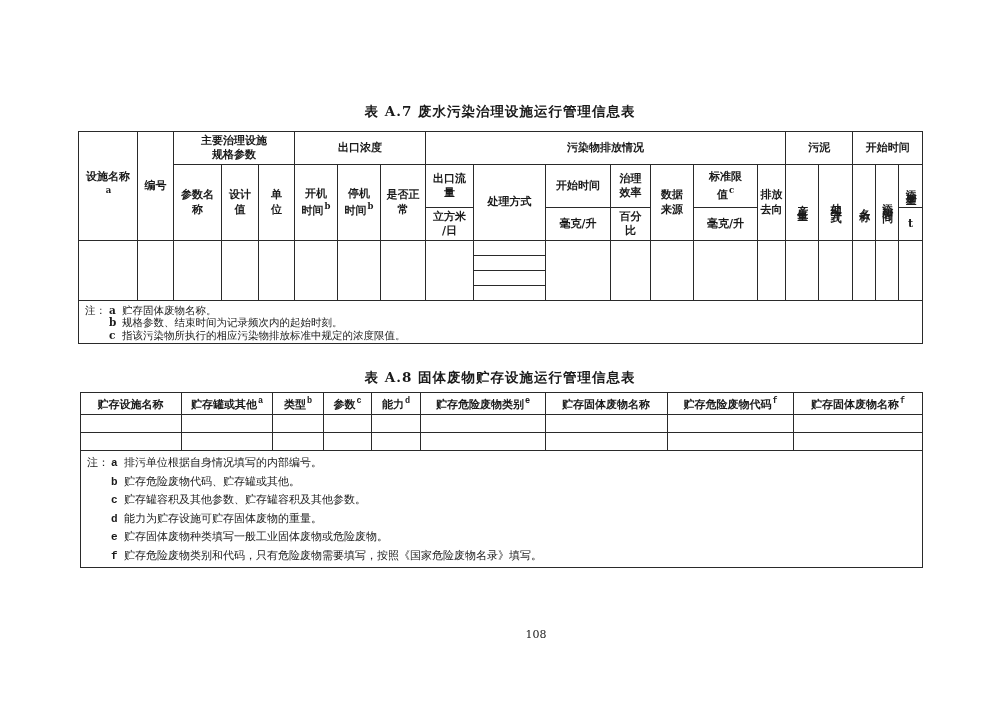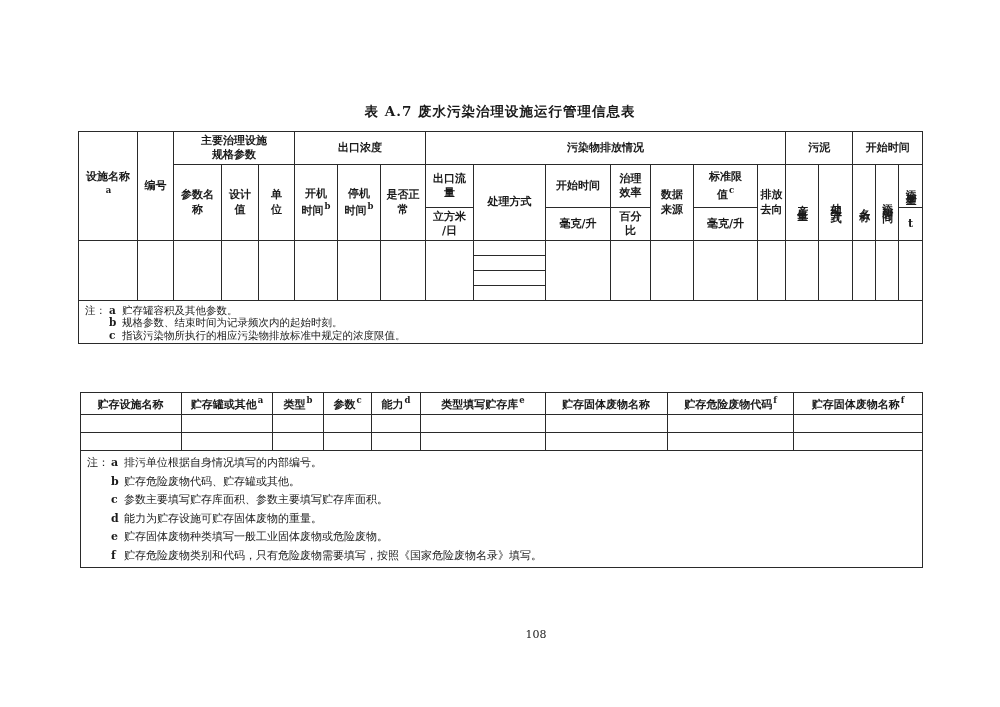--- a/index.html
+++ b/index.html
@@ -10,21 +10,21 @@
     overflow: hidden;
   }
   .title {
     position: absolute; left: 0; width: 100%; text-align: center;
     font-size: 13.5px; font-weight: bold; letter-spacing: 1px;
   }
   #title-a7 { top: 103px; }
   #title-a8 { top: 369px; }
   table { border-collapse: collapse; table-layout: fixed; position: absolute; }
   #table-a7 { left: 78px; top: 131px; width: 844px; }
-  #table-a8 { left: 80px; top: 392px; width: 842px; }
+  #table-a8 { left: 80px; top: 392px; width: 842px; font-family: Liberation Mono, monospace; }
   td {
     border: 1px solid #2a2a2a; font-size: 11px; text-align: center;
     vertical-align: middle; padding: 1px 2px; line-height: 1.3; overflow: hidden;
   }
   .hd { font-weight: bold; white-space: pre-line; }
   sup { font-size: 8.5px; font-weight: bold; margin-left: 1px; }
   .vcell .vt {
     display: inline-block; writing-mode: vertical-rl; text-orientation: upright;
     line-height: 1; letter-spacing: 3px; font-weight: bold;
   }
@@ -162,58 +162,59 @@
           <td class="pfsub"></td>
         </tr>
     <tr class="body">
           <td class="pfsub"></td>
         </tr>
     <tr>
       <td class="notes" colspan="20">
         <div class="note-line">
               <span class="np">注：</span>
               <b class="nk">a</b>
-              <span class="nt">贮存罐容积及其他参数。</span>
+              <span class="nt">贮存固体废物名称。</span>
             </div>
         <div class="note-line">
               <span class="np"></span>
               <b class="nk">b</b>
               <span class="nt">规格参数、结束时间为记录频次内的起始时刻。</span>
             </div>
         <div class="note-line">
               <span class="np"></span>
               <b class="nk">c</b>
               <span class="nt">指该污染物所执行的相应污染物排放标准中规定的浓度限值。</span>
             </div>
       </td>
     </tr>
   </tbody>
     </table>
 
+  <div class="title" id="title-a8">表 A.8  固体废物贮存设施运行管理信息表</div>
 
   <table id="table-a8">
     <colgroup>
       <col style="width:101px">
         <col style="width:91px">
         <col style="width:51px">
         <col style="width:48px">
       <col style="width:49px">
         <col style="width:125px">
         <col style="width:122px">
         <col style="width:126px">
       <col style="width:129px">
     </colgroup>
     <tbody>
         <tr style="height:22px">
       <td class="hd"><span>贮存设施名称</span><sup></sup></td>
       <td class="hd"><span>贮存罐或其他</span><sup>a</sup></td>
       <td class="hd"><span>类型</span><sup>b</sup></td>
       <td class="hd"><span>参数</span><sup>c</sup></td>
       <td class="hd"><span>能力</span><sup>d</sup></td>
-      <td class="hd"><span>类型填写贮存库</span><sup>e</sup></td>
+      <td class="hd"><span>贮存危险废物类别</span><sup>e</sup></td>
       <td class="hd"><span>贮存固体废物名称</span><sup></sup></td>
       <td class="hd"><span>贮存危险废物代码</span><sup>f</sup></td>
       <td class="hd"><span>贮存固体废物名称</span><sup>f</sup></td>
     </tr>
     <tr class="body8">
       <td></td>
       <td></td>
       <td></td>
       <td></td>
       <td></td>
@@ -241,21 +242,21 @@
               <span class="nt">排污单位根据自身情况填写的内部编号。</span>
             </div>
         <div class="note-line">
               <span class="np"></span>
               <b class="nk">b</b>
               <span class="nt">贮存危险废物代码、贮存罐或其他。</span>
             </div>
         <div class="note-line">
               <span class="np"></span>
               <b class="nk">c</b>
-              <span class="nt">参数主要填写贮存库面积、参数主要填写贮存库面积。</span>
+              <span class="nt">贮存罐容积及其他参数、贮存罐容积及其他参数。</span>
             </div>
         <div class="note-line">
               <span class="np"></span>
               <b class="nk">d</b>
               <span class="nt">能力为贮存设施可贮存固体废物的重量。</span>
             </div>
         <div class="note-line">
               <span class="np"></span>
               <b class="nk">e</b>
               <span class="nt">贮存固体废物种类填写一般工业固体废物或危险废物。</span>

